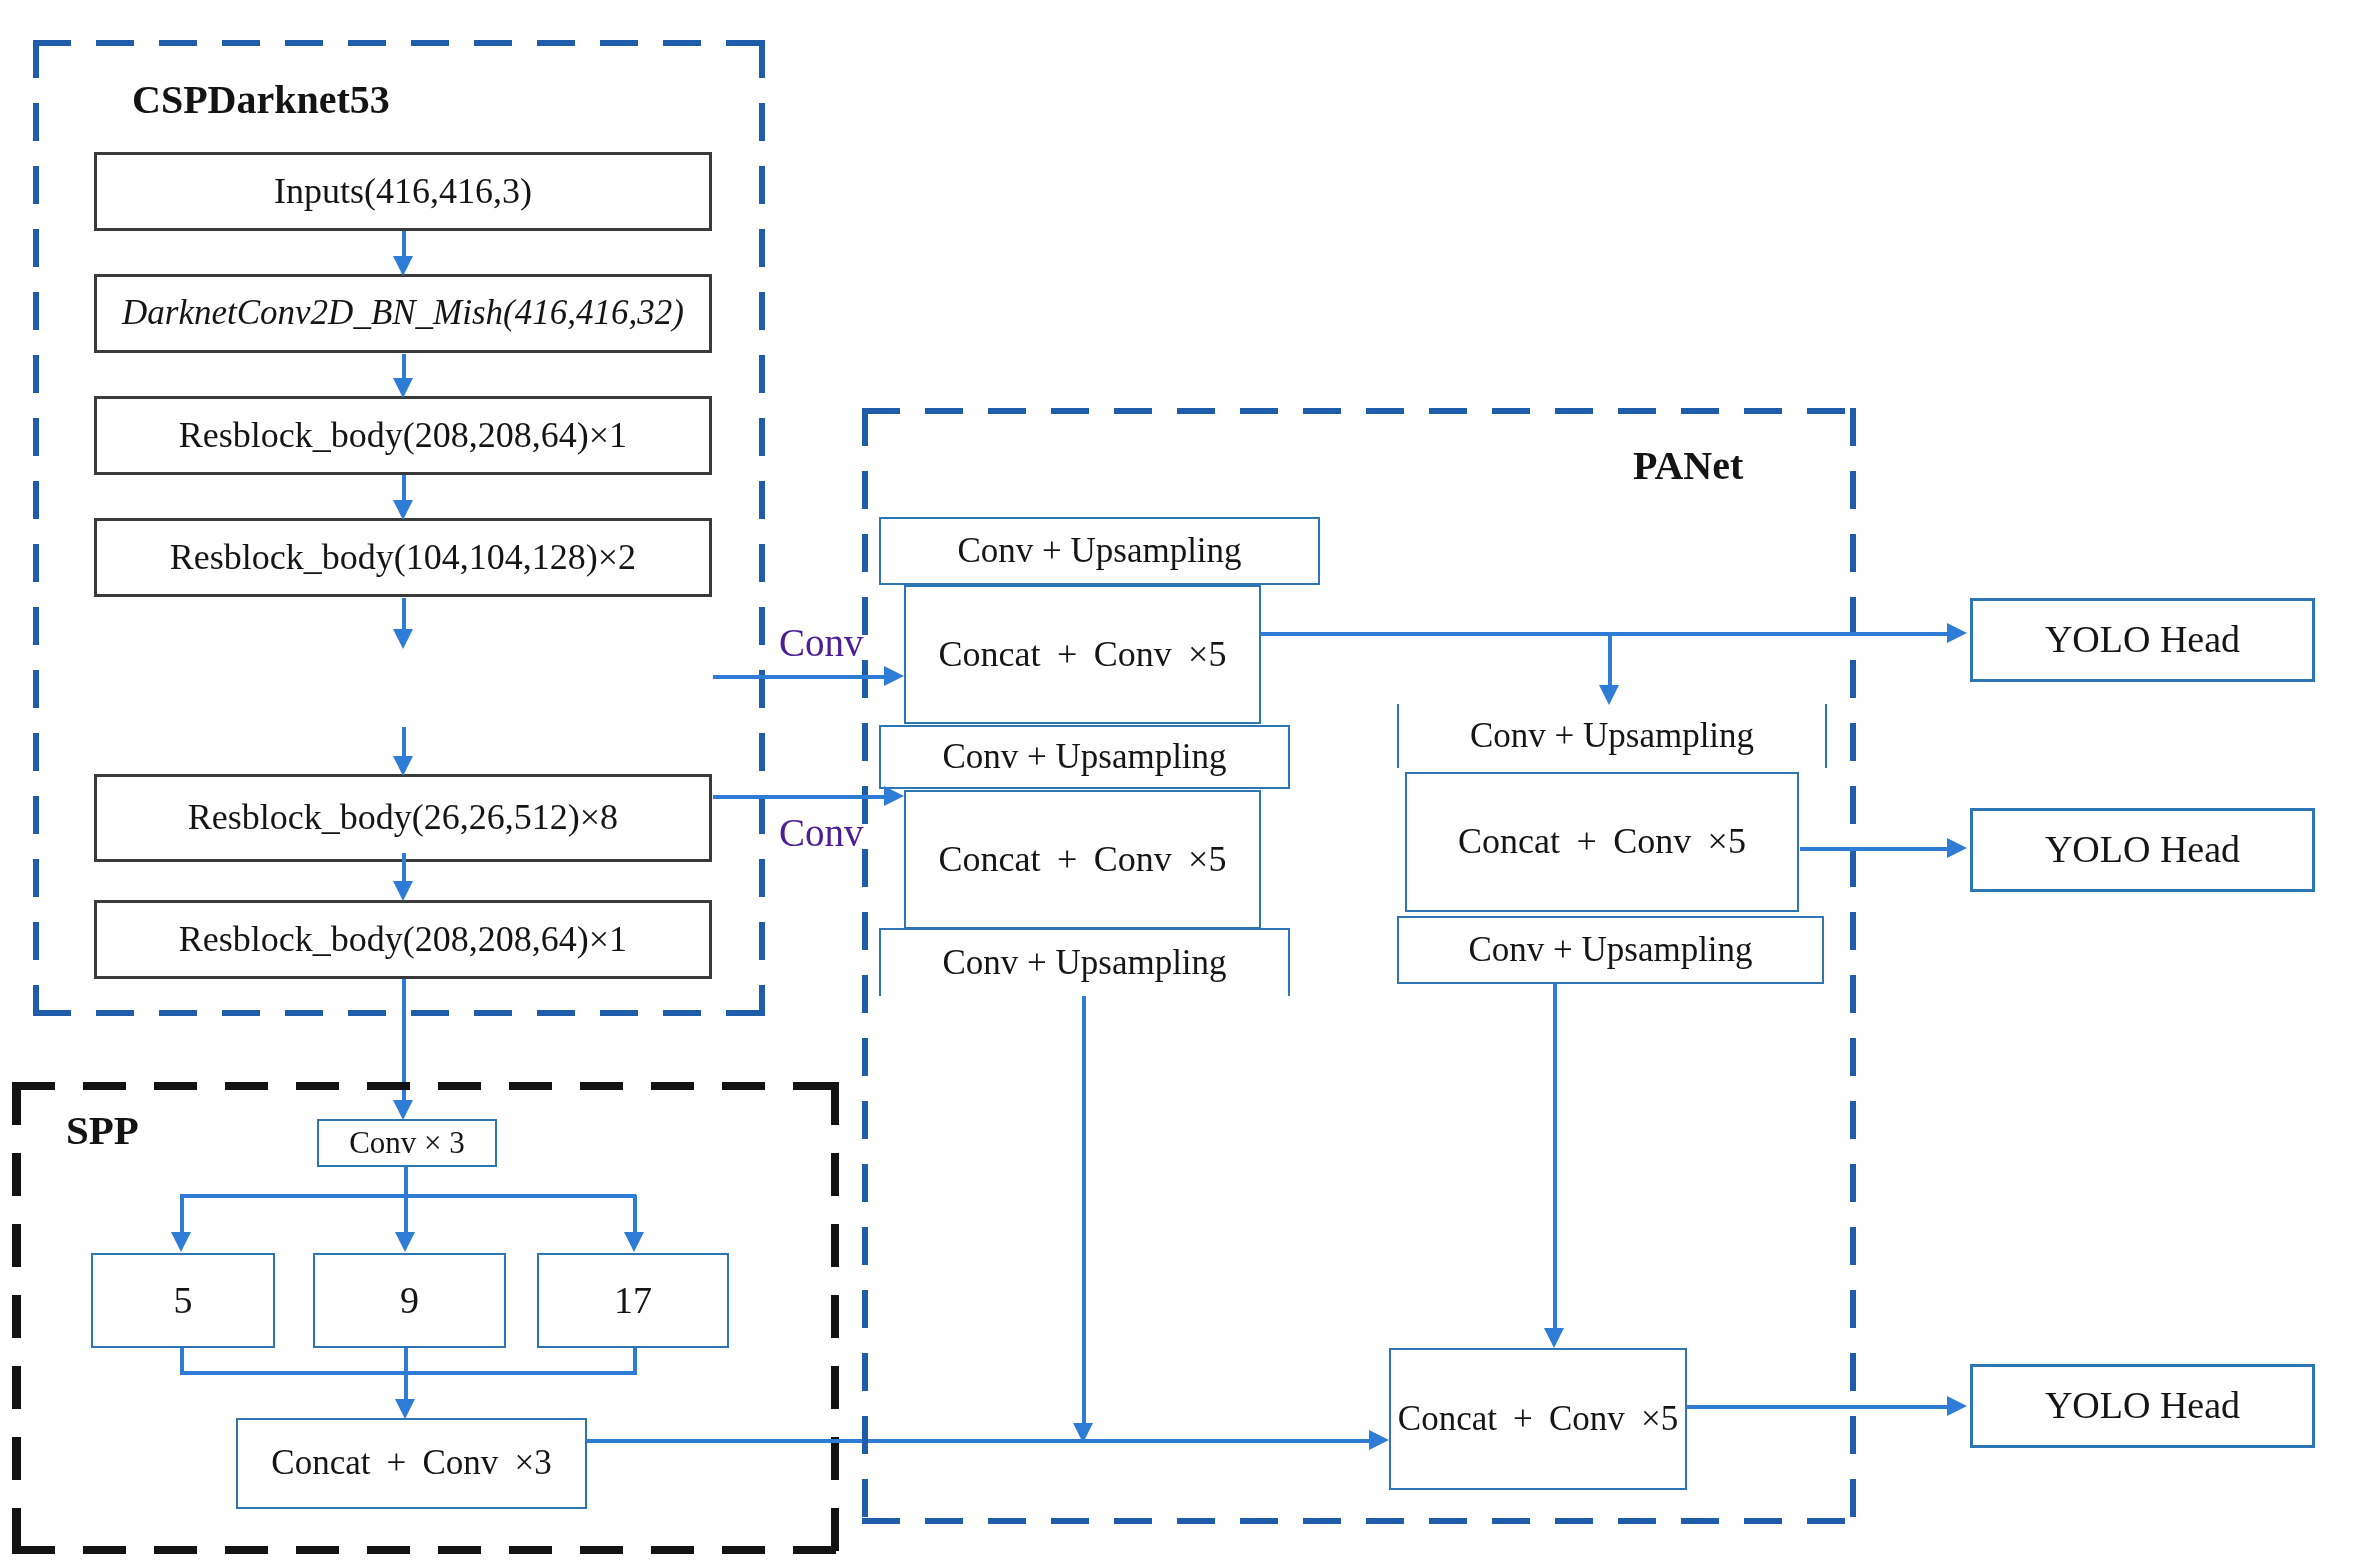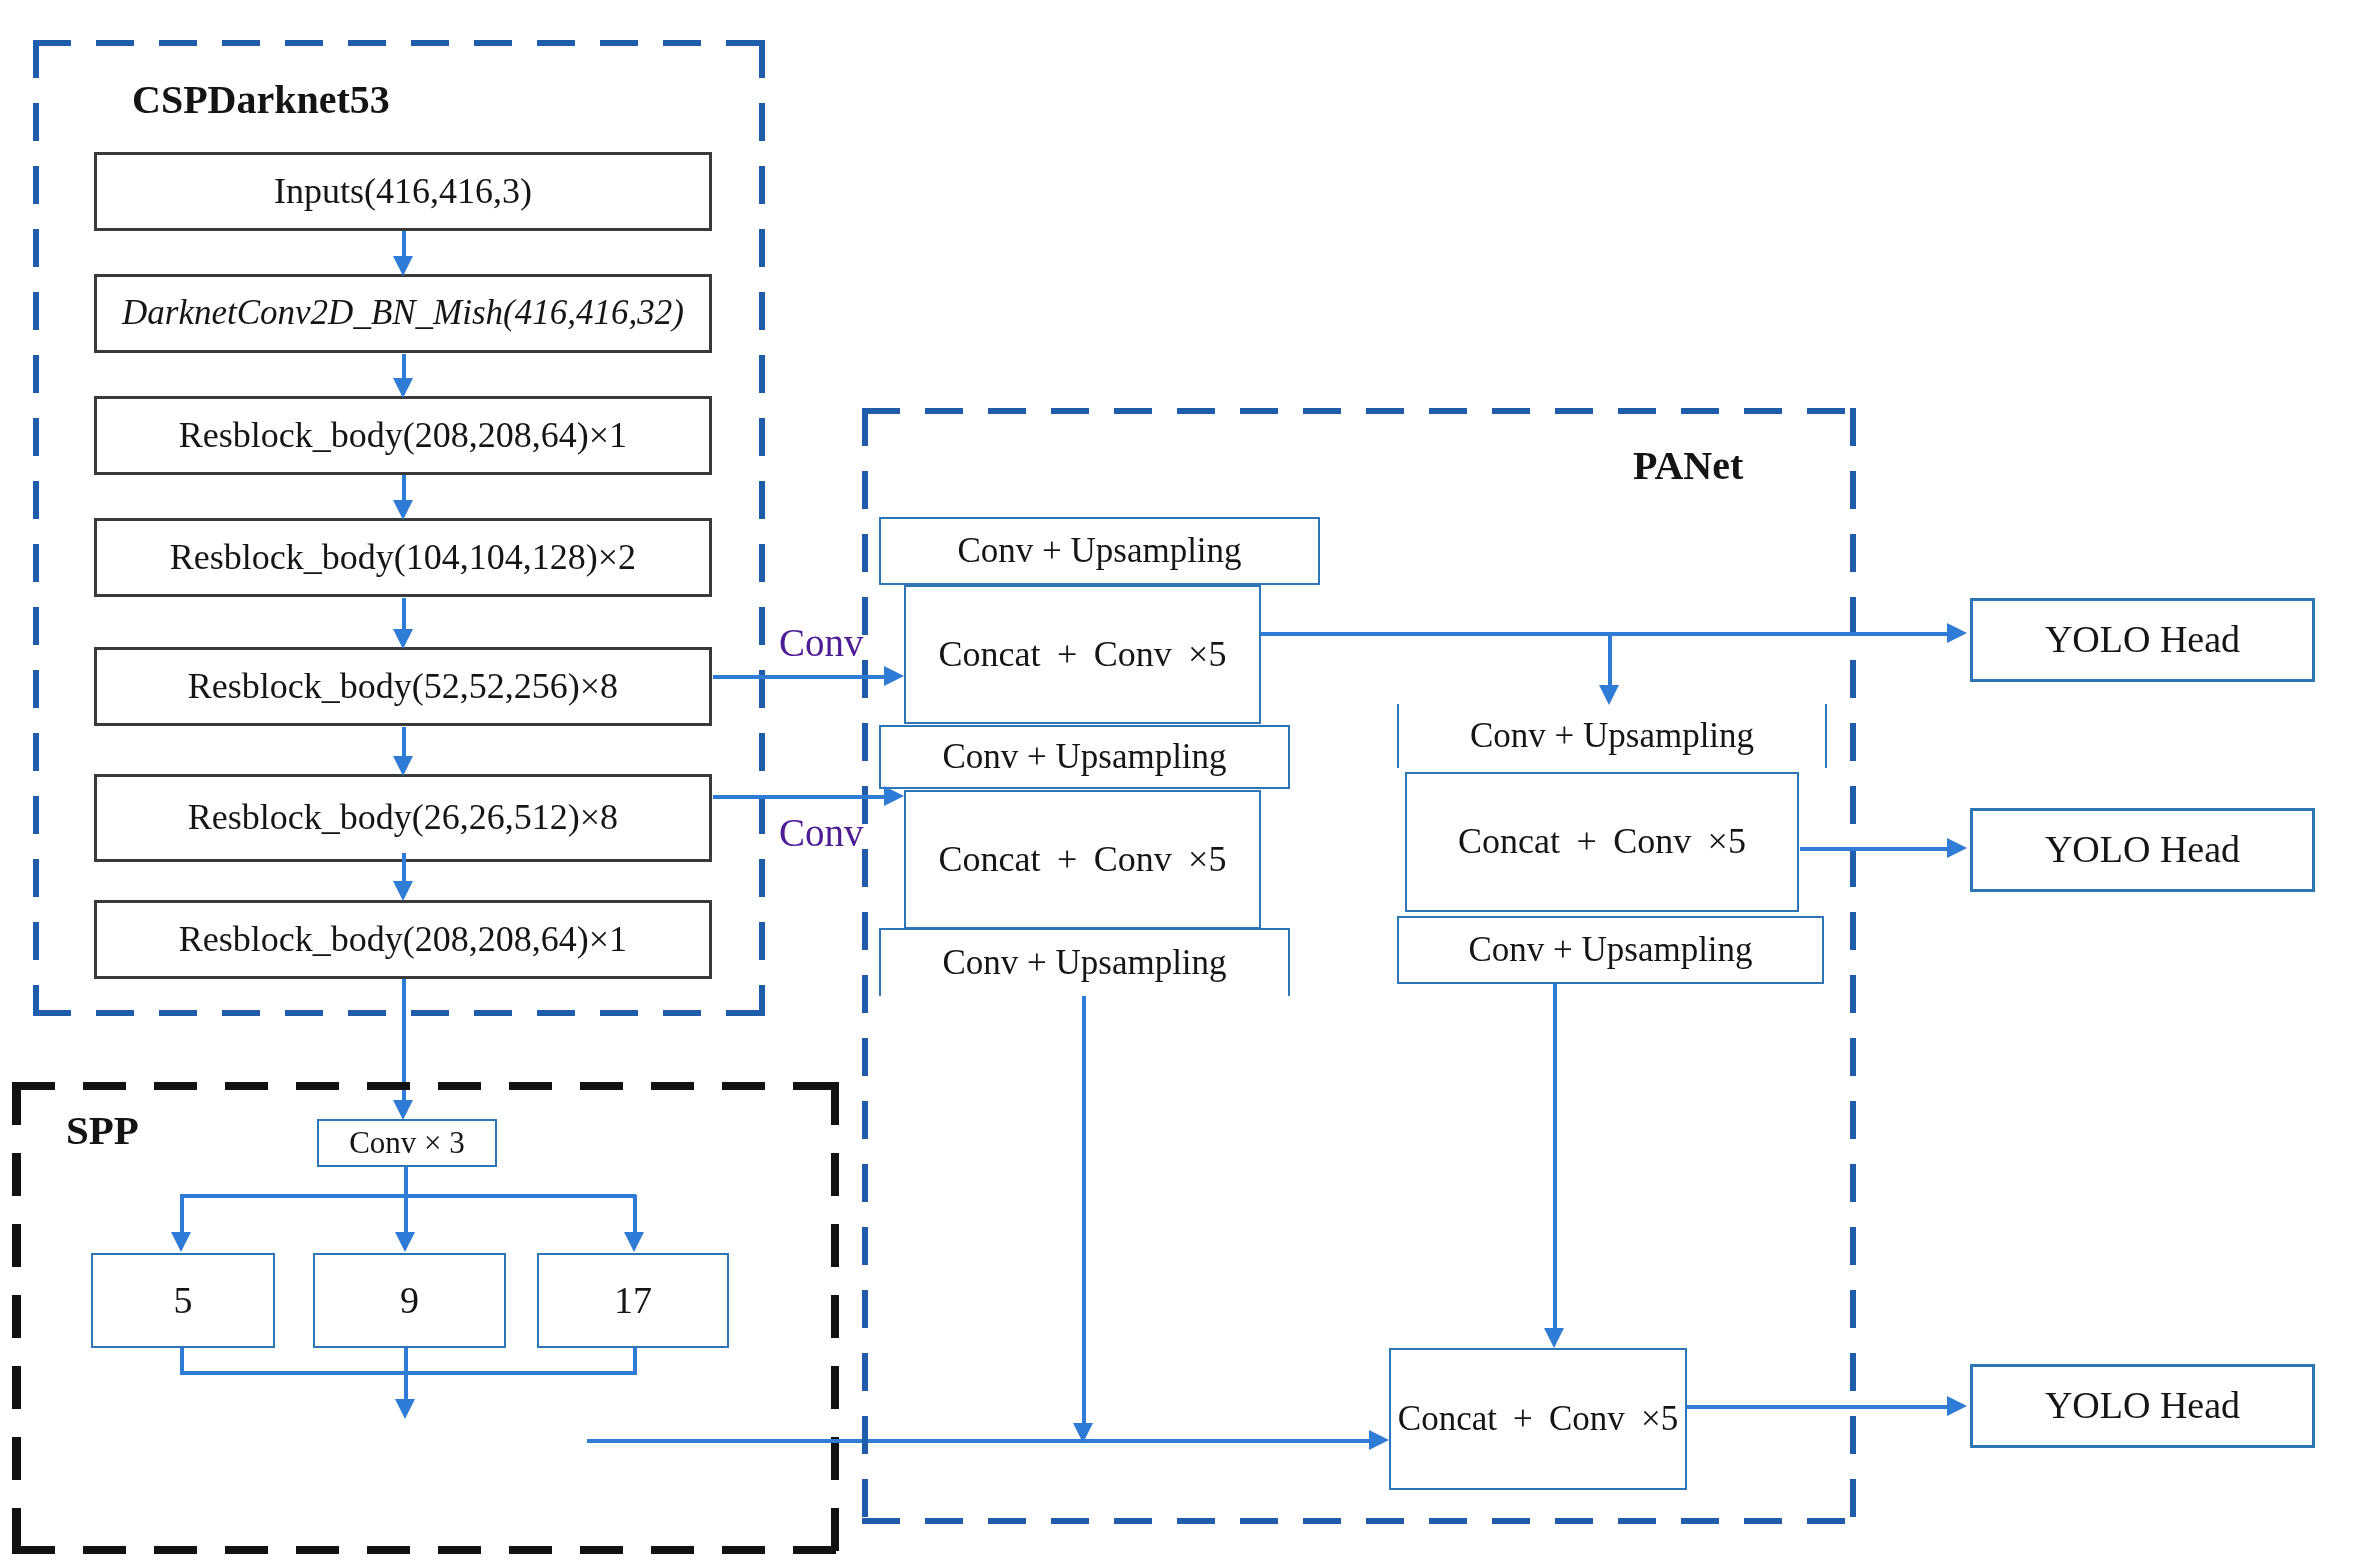--- a/index.html
+++ b/index.html
@@ -50,21 +50,20 @@
     <div class="edge h b"></div>
     <div class="edge v l"></div>
     <div class="edge v r"></div>
   </div>
   <div class="ttl" style="left:132px;top:76px;">CSPDarknet53</div>
 
   <div class="box bb" style="left:94px;top:152px;width:618px;height:79px;">Inputs(416,416,3)</div>
   <div class="box bb" style="left:94px;top:274px;width:618px;height:79px;font-size:35px;font-style:italic;">DarknetConv2D_BN_Mish(416,416,32)</div>
   <div class="box bb" style="left:94px;top:396px;width:618px;height:79px;">Resblock_body(208,208,64)×1</div>
   <div class="box bb" style="left:94px;top:518px;width:618px;height:79px;">Resblock_body(104,104,128)×2</div>
-  <div class="box bb" style="left:94px;top:647px;width:618px;height:79px;">Resblock_body(52,52,256)×8</div>
   <div class="box bb" style="left:94px;top:774px;width:618px;height:88px;">Resblock_body(26,26,512)×8</div>
   <div class="box bb" style="left:94px;top:900px;width:618px;height:79px;">Resblock_body(208,208,64)×1</div>
 
   <div class="ad" style="left:402px;top:231px;height:25px;"></div>
   <div class="ad" style="left:402px;top:354px;height:24px;"></div>
   <div class="ad" style="left:402px;top:475px;height:25px;"></div>
   <div class="ad" style="left:402px;top:598px;height:31px;"></div>
   <div class="ad" style="left:402px;top:727px;height:29px;"></div>
   <div class="ad" style="left:402px;top:853px;height:28px;"></div>
 
@@ -89,20 +88,21 @@
   <div class="box blue" style="left:91px;top:1253px;width:184px;height:95px;font-size:38px;">5</div>
   <div class="box blue" style="left:313px;top:1253px;width:193px;height:95px;font-size:38px;">9</div>
   <div class="box blue" style="left:537px;top:1253px;width:192px;height:95px;font-size:38px;">17</div>
 
   <div class="vline" style="left:180px;top:1348px;height:26.5px;"></div>
   <div class="vline" style="left:404px;top:1348px;height:26.5px;"></div>
   <div class="vline" style="left:633px;top:1348px;height:26.5px;"></div>
   <div class="hline" style="left:180px;top:1371px;width:456px;"></div>
   <div class="ad" style="left:404px;top:1372px;height:27px;"></div>
 
+  <div class="box blue cc" style="left:236px;top:1418px;width:351px;height:91px;font-size:35px;">Concat + Conv ×3</div>
 
   <div class="ar" style="left:587px;top:1439px;width:782px;"></div>
 
   <div class="panel" style="left:862px;top:408px;width:994px;height:1116px;--dc:var(--dash-blue);">
     <div class="edge h t"></div>
     <div class="edge h b"></div>
     <div class="edge v l"></div>
     <div class="edge v r"></div>
   </div>
   <div class="ttl" style="left:1633px;top:442px;">PANet</div>

